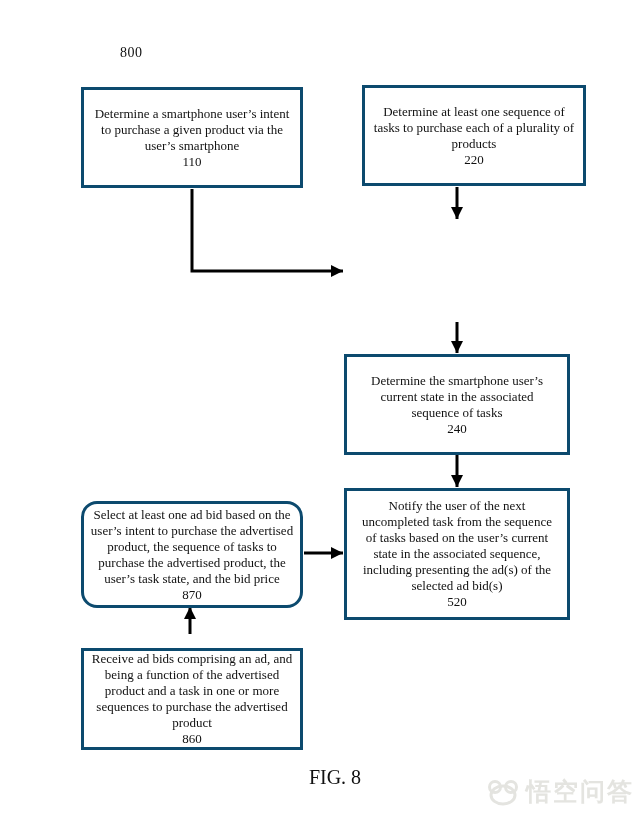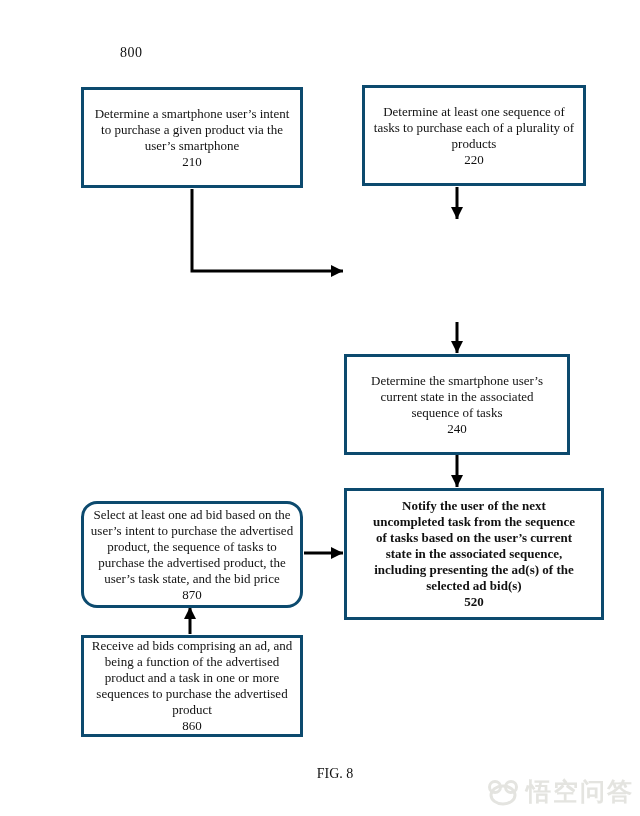--- a/index.html
+++ b/index.html
@@ -28,36 +28,36 @@
     font-size: 13px; line-height: 16px;
     padding: 2px 4px;
   }
   .fbox-text { white-space: pre-line; }
   .fbox-num  { white-space: pre; }
 
   .box-210 { left: 81px;  top: 87px;  width: 222px; height: 101px; }
   .box-220 { left: 344px; top: 85px;  width: 224px; height: 101px; margin-left: 18px; }
   .box-230 { left: 344px; top: 220px; width: 226px; height: 103px; }
   .box-240 { left: 344px; top: 354px; width: 226px; height: 101px; }
-  .box-850 { left: 344px; top: 488px; width: 260px; height: 132px; font-weight: bold; }
+  .box-850 { left: 344px; top: 488px; width: 226px; height: 132px; }
   .box-870 { left: 81px;  top: 501px; width: 222px; height: 107px; border-radius: 16px; }
-  .box-860 { left: 81px;  top: 635px; width: 222px; height: 102px; }
+  .box-860 { left: 81px;  top: 648px; width: 222px; height: 102px; }
 
   #arrow-layer {
     position: absolute; left: 0; top: 0;
     width: 640px; height: 816px;
     pointer-events: none;
   }
   #arrow-layer .arrow {
     stroke: #000000; stroke-width: 3; fill: none;
   }
 
   .fig-caption {
     position: absolute; left: 270px; top: 766px; width: 130px;
-    text-align: center; font-size: 14px;
+    text-align: center; font-size: 20px;
   }
 
   .watermark {
     position: absolute; right: 6px; bottom: 8px;
     display: flex; align-items: center; gap: 6px;
     color: #e4e4e0;
   }
   .watermark-text {
     font-size: 25px; letter-spacing: 2px;
     font-family: Liberation Sans, sans-serif;
@@ -82,21 +82,21 @@
     <line class="arrow" x1="457" y1="454" x2="457" y2="487" marker-end="url(#ah)"></line>
     <polyline class="arrow" points="192,189 192,271 343,271" marker-end="url(#ah)"></polyline>
     <line class="arrow" x1="304" y1="553" x2="343" y2="553" marker-end="url(#ah)"></line>
     <line class="arrow" x1="190" y1="634" x2="190" y2="607" marker-end="url(#ah)"></line>
   </svg>
 
   <div class="fbox box-210">
     <div class="fbox-text">Determine a smartphone user’s intent
 to purchase a given product via the
 user’s smartphone</div>
-    <div class="fbox-num">210</div>
+    <div class="fbox-num">110</div>
   </div>
 
   <div class="fbox box-220">
     <div class="fbox-text">Determine at least one sequence of
 tasks to purchase each of a plurality of
 products</div>
     <div class="fbox-num">220</div>
   </div>
 
 

